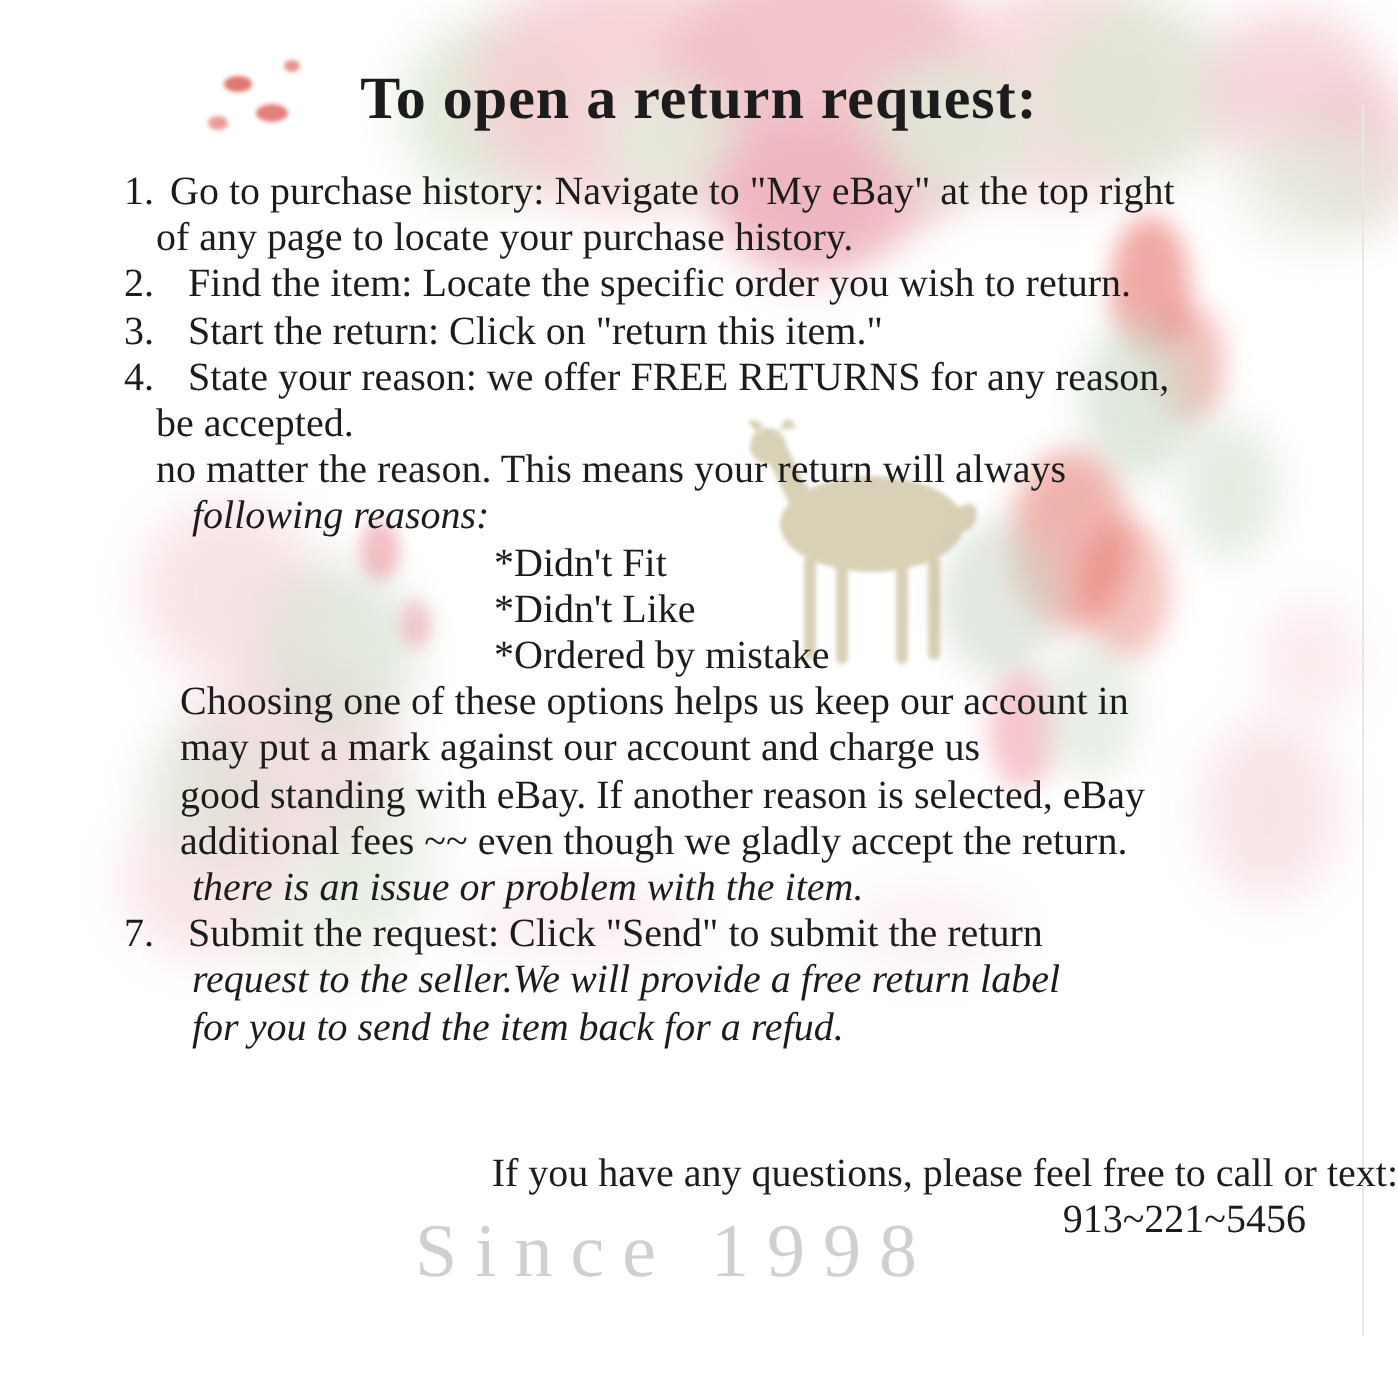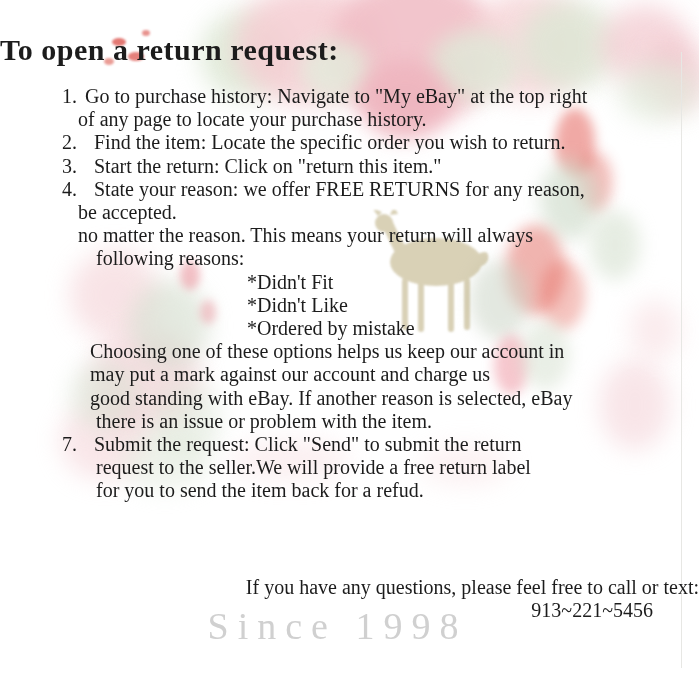--- a/index.html
+++ b/index.html
@@ -15,32 +15,32 @@
     position:absolute;top:534px;left:0;right:0;z-index:2;text-align:center;
     font-size:47px;letter-spacing:2px;color:#c2c2c2;font-weight:400;white-space:nowrap;
   }
   .wm-since{
     position:absolute;top:604px;left:0;right:0;z-index:2;text-align:center;
     font-size:38px;letter-spacing:9px;color:#d0d0d0;font-weight:400;white-space:nowrap;
     transform:translateX(-12px);
   }
   
   .title{
-    position:absolute;top:33px;left:0;right:0;z-index:3;
+    position:absolute;top:33px;left:0;right:0;z-index:3;text-align:center;
     font-size:30px;font-weight:700;letter-spacing:0.5px;
   }
   .doc{
     position:absolute;top:85px;left:62px;right:20px;z-index:3;
     font-size:20px;line-height:23.2px;white-space:nowrap;
   }
   .ln{min-height:23.2px;}
   .num{display:inline-block;width:32px;}
   .num.n1{width:23px;}
   .c1{padding-left:16px;}
-  .c{padding-left:34px;}
+  .c{padding-left:34px;font-style:italic;}
   .p{padding-left:28px;}
   .s{padding-left:185px;}
   .footer{
     position:absolute;top:576px;left:0;right:0;z-index:3;text-align:right;
     font-size:20px;line-height:23.2px;
   }
   .phone{padding-right:46px;}
   .deer{position:absolute;left:348px;top:210px;z-index:1;opacity:0.5;filter:blur(1px);}
 </style>
 </head>
@@ -120,20 +120,21 @@
     <div class="ln"><span class="num">4.</span><span>State your reason: we offer FREE RETURNS for any reason,</span></div>
     <div class="ln c1">be accepted.</div>
     <div class="ln c1">no matter the reason. This means your return will always</div>
     <div class="ln c">following reasons:</div>
     <div class="ln s">*Didn't Fit</div>
     <div class="ln s">*Didn't Like</div>
     <div class="ln s">*Ordered by mistake</div>
     <div class="ln p">Choosing one of these options helps us keep our account in</div>
     <div class="ln p">may put a mark against our account and charge us</div>
     <div class="ln p">good standing with eBay. If another reason is selected, eBay</div>
+    <div class="ln p">additional fees ~~ even though we gladly accept the return.</div>
     <div class="ln c">there is an issue or problem with the item.</div>
     <div class="ln"><span class="num">7.</span><span>Submit the request: Click "Send" to submit the return</span></div>
     <div class="ln c">request to the seller.We will provide a free return label</div>
     <div class="ln c">for you to send the item back for a refud.</div>
   </div>
 
   <div class="footer">
     <div>If you have any questions, please feel free to call or text:</div>
     <div class="phone">913~221~5456</div>
   </div>

